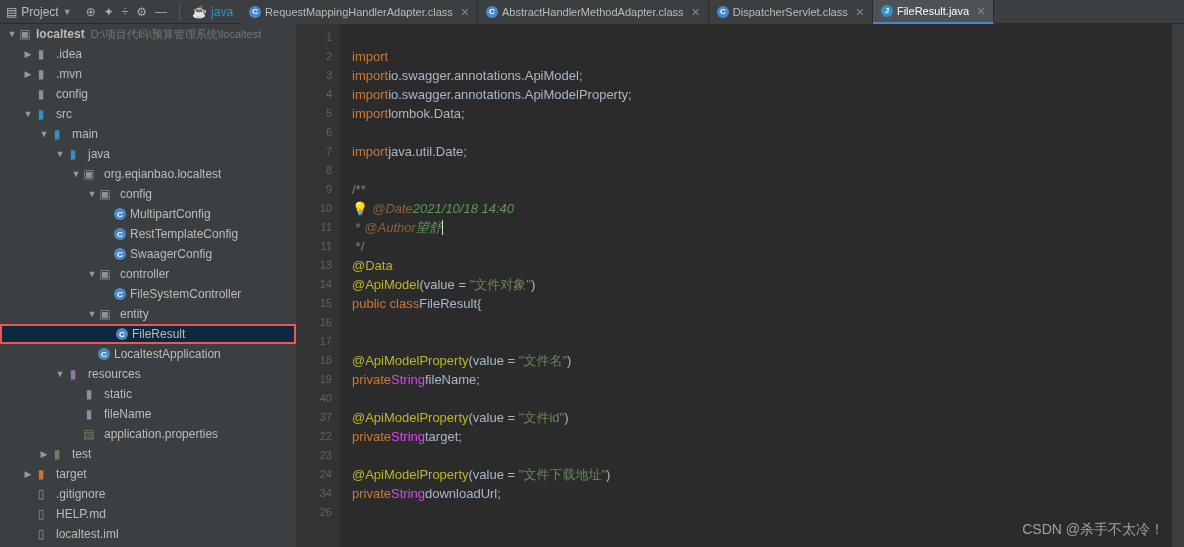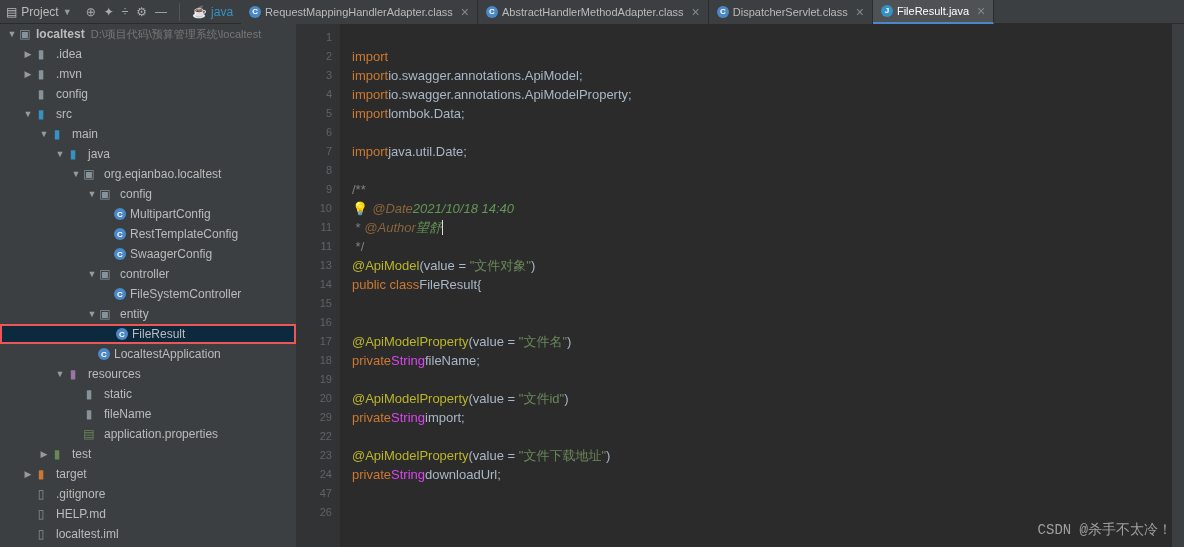--- a/index.html
+++ b/index.html
@@ -41,21 +41,21 @@
 .ann { color:#bbb529; }
 .ann2 { color:#8a653b; font-style:italic; }
 .comment { color:#808080; }
 .comment-date { color:#629755; font-style:italic; }
 .ident { color:#a9b7c6; }
 .type { color:#d946ef; }
 .cls-name { color:#a9b7c6; }
 .bulb { color:#ffc66d; margin-right:4px; }
 .caret-line { background:#323232; position:absolute; left:0; right:0; height:19px; top:calc(4px + 19px * 11); z-index:-1; }
 .cursor { display:inline-block; width:1px; height:15px; background:#ddd; vertical-align:middle; }
-.watermark { position:absolute; bottom:8px; right:12px; color:#ddd; font-size:14px; opacity:0.65; font-family:Liberation Mono, monospace; }
+.watermark { position:absolute; bottom:8px; right:20px; color:#ddd; font-size:14px; opacity:0.65; font-family:Liberation Sans, sans-serif; }
 .scrollbar-area { width:12px; background:#3c3f41; }
 </style>
 </head>
 <body>
 
 <div class="top-row">
   <div class="proj-label">
     <span>▤</span>
     <span>Project</span>
     <span class="arrow">▼</span>
@@ -259,51 +259,52 @@
         <div>10</div>
         <div>11</div>
         <div>11</div>
         <div>13</div>
         <div>14</div>
         <div>15</div>
         <div>16</div>
         <div>17</div>
         <div>18</div>
         <div>19</div>
-        <div>20</div>
-        <div>29</div>
+        <div>40</div>
+        <div>37</div>
         <div>22</div>
         <div>23</div>
         <div>24</div>
-        <div>47</div>
+        <div>34</div>
         <div>26</div>
       </div>
     <div class="code" id="code">
       <div class="caret-line"></div>
         <div class="code-line"></div>
         <div class="code-line"><span class="kw">import</span> </div>
         <div class="code-line"><span class="kw">import</span> <span class="ident">io.swagger.annotations.ApiModel;</span></div>
         <div class="code-line"><span class="kw">import</span> <span class="ident">io.swagger.annotations.ApiModelProperty;</span></div>
         <div class="code-line"><span class="kw">import</span> <span class="ident">lombok.Data;</span></div>
         <div class="code-line"></div>
         <div class="code-line"><span class="kw">import</span> <span class="ident">java.util.Date;</span></div>
         <div class="code-line"></div>
         <div class="code-line"><span class="comment">/**</span></div>
         <div class="code-line"><span class="bulb">💡</span><span class="ann2">@Date</span> <span class="comment-date">2021/10/18 14:40</span></div>
         <div class="code-line"><span class="comment"> * </span><span class="ann2">@Author</span> <span class="comment-date">望舒</span><span class="cursor"></span></div>
         <div class="code-line"><span class="comment"> */</span></div>
+        <div class="code-line"><span class="ann">@Data</span></div>
         <div class="code-line"><span class="ann">@ApiModel</span><span class="ident">(value = </span><span class="str">"文件对象"</span><span class="ident">)</span></div>
         <div class="code-line"><span class="kw">public class</span> <span class="cls-name">FileResult</span> <span class="ident">{</span></div>
         <div class="code-line"></div>
         <div class="code-line"></div>
         <div class="code-line">    <span class="ann">@ApiModelProperty</span><span class="ident">(value = </span><span class="str">"文件名"</span><span class="ident">)</span></div>
         <div class="code-line">    <span class="kw">private</span> <span class="type">String</span> <span class="ident">fileName;</span></div>
         <div class="code-line"></div>
         <div class="code-line">    <span class="ann">@ApiModelProperty</span><span class="ident">(value = </span><span class="str">"文件id"</span><span class="ident">)</span></div>
-        <div class="code-line">    <span class="kw">private</span> <span class="type">String</span> <span class="ident">import;</span></div>
+        <div class="code-line">    <span class="kw">private</span> <span class="type">String</span> <span class="ident">target;</span></div>
         <div class="code-line"></div>
         <div class="code-line">    <span class="ann">@ApiModelProperty</span><span class="ident">(value = </span><span class="str">"文件下载地址"</span><span class="ident">)</span></div>
         <div class="code-line">    <span class="kw">private</span> <span class="type">String</span> <span class="ident">downloadUrl;</span></div>
       </div>
     <div class="scrollbar-area"></div>
   </div>
 </div>
 
 <div class="watermark">CSDN @杀手不太冷！</div>
 

